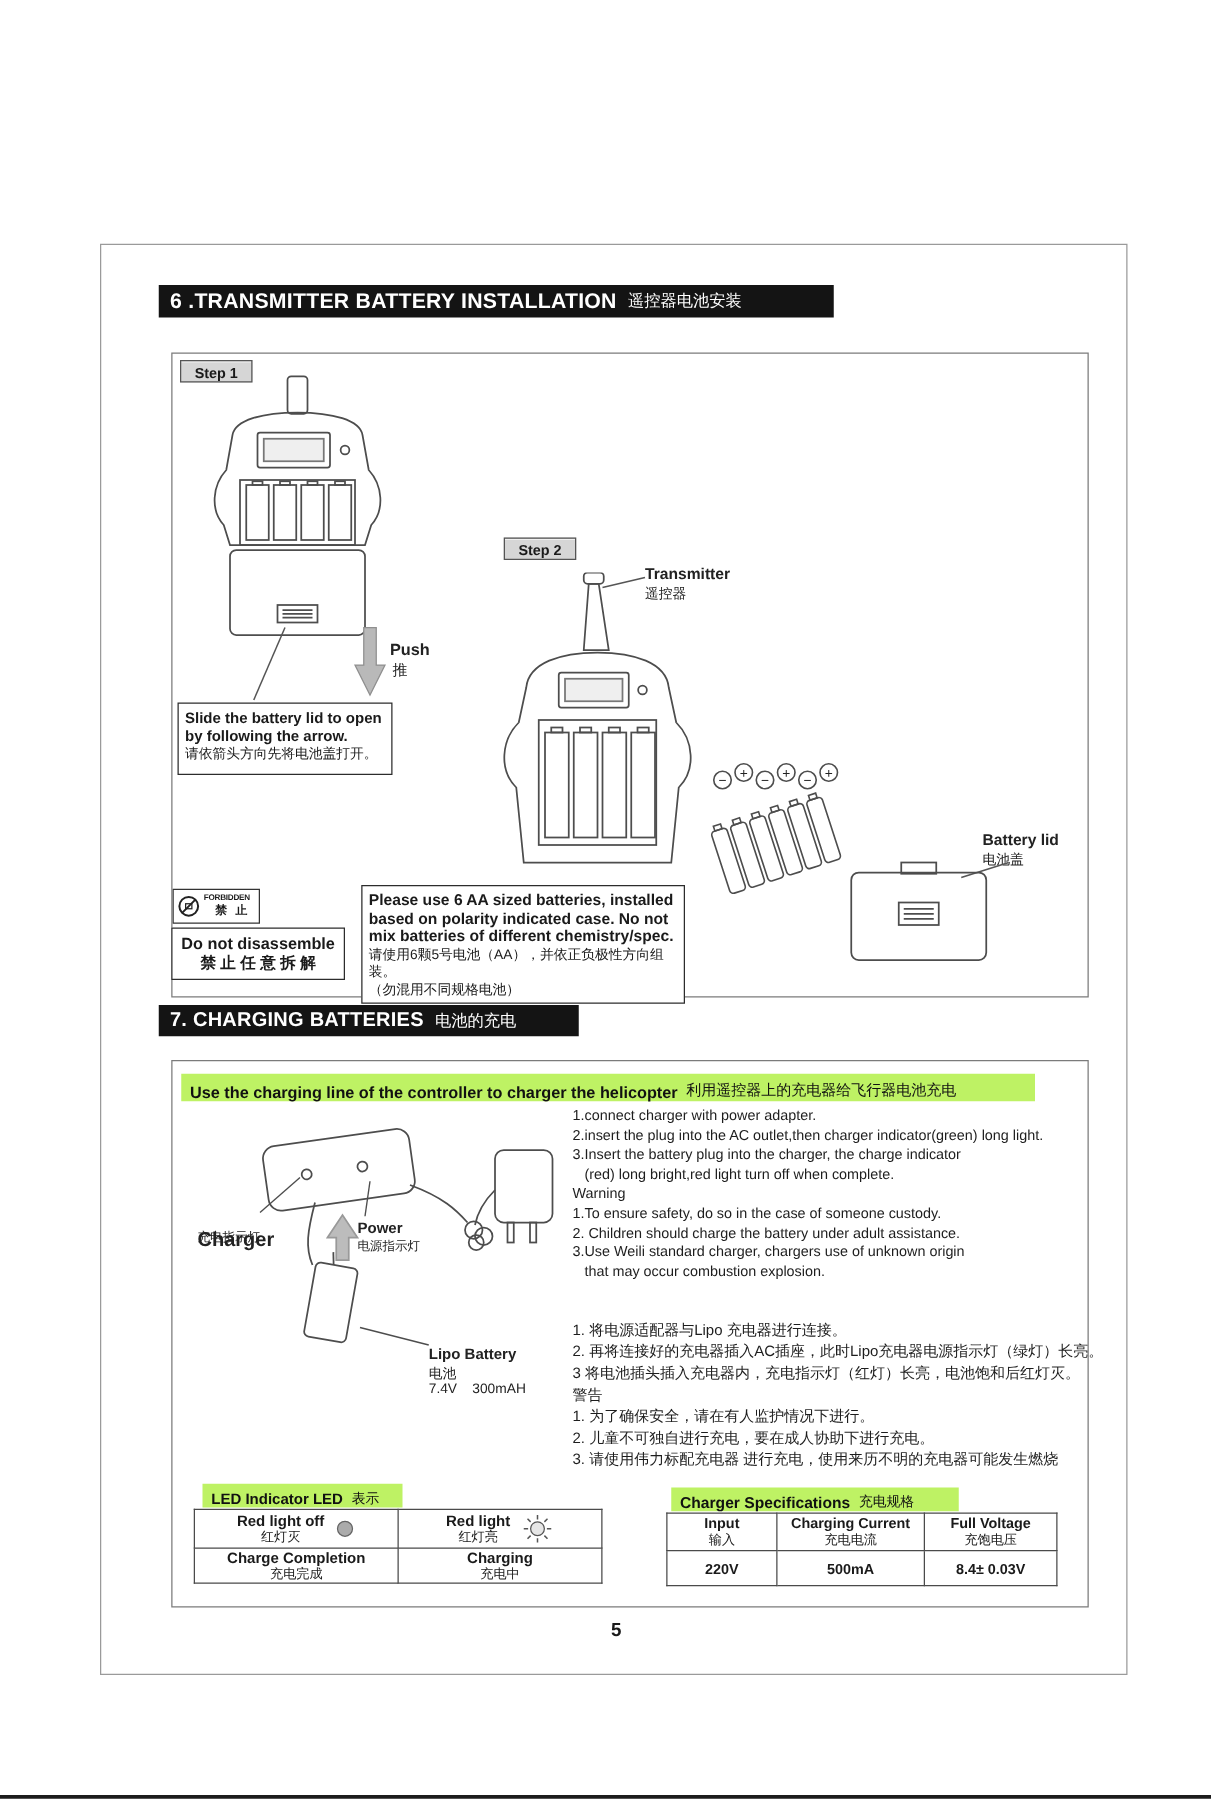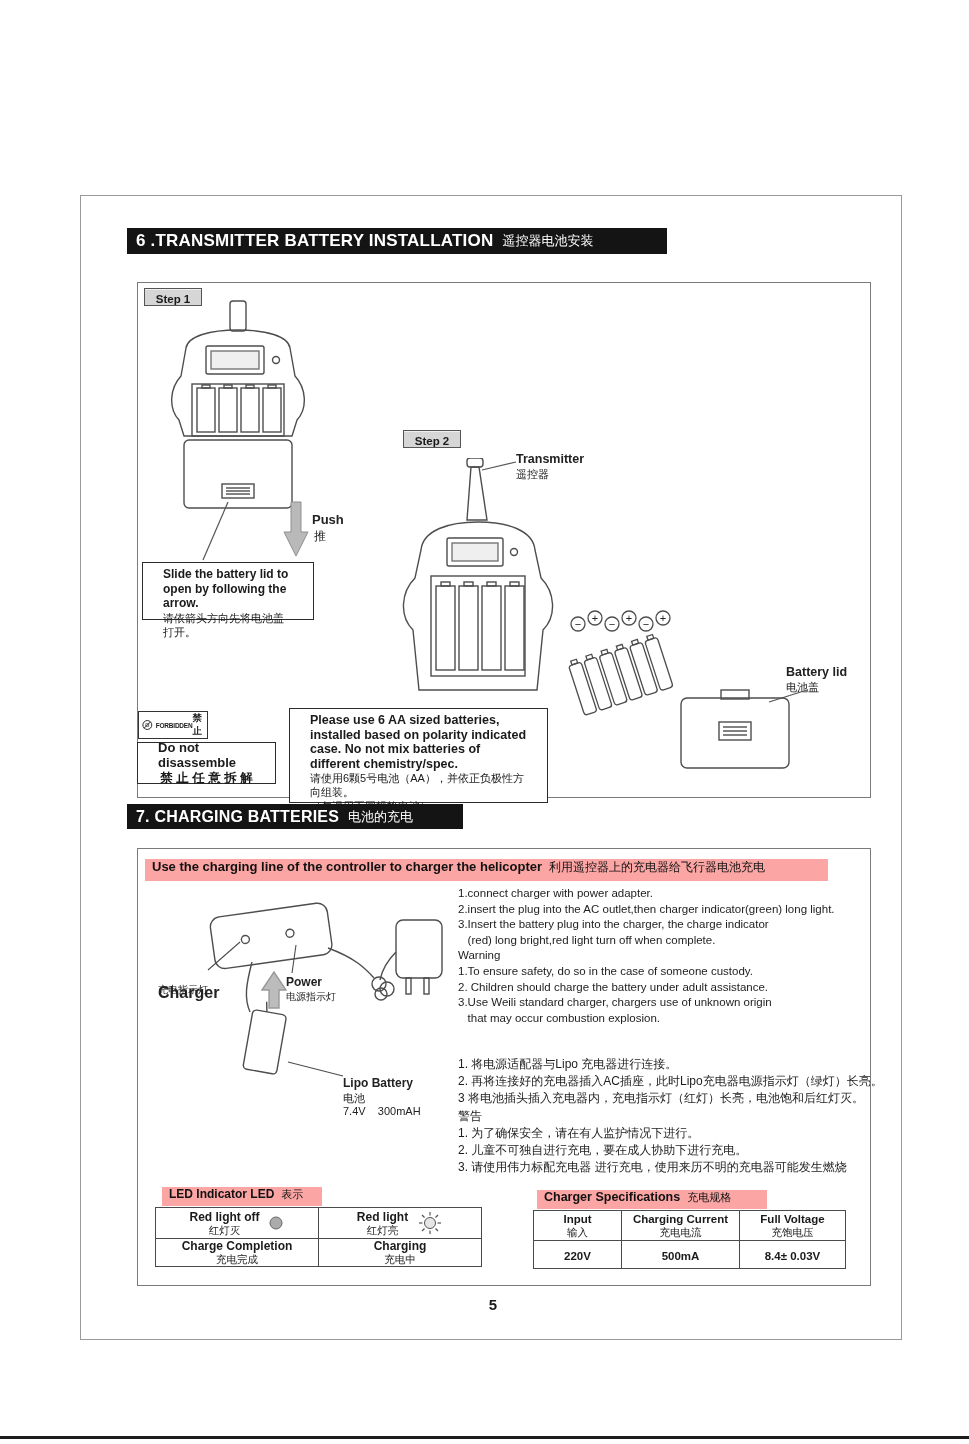--- a/index.html
+++ b/index.html
@@ -10,39 +10,39 @@
   svg{display:block}
   .logo{display:flex;align-items:flex-start;gap:10px}
   .logo-text{font-size:28px;color:#3c3c3c;letter-spacing:0.5px;line-height:50px}
   .logo-text b{font-weight:bold}
   .logo-text sup{font-size:12px;vertical-align:super}
   .section-bar{background:#141414;color:#fff;display:flex;align-items:center;gap:9px;padding-left:9px}
   .section-bar .en{font-weight:bold;letter-spacing:0.2px}
   .section-bar .cn{font-size:13px}
   .content-box{border:1px solid #7b7b7b;background:#fff}
   .label-chip{background:#d6d6d6;border:1px solid #555;font-weight:bold;font-size:11.5px;display:flex;align-items:flex-end;justify-content:center;box-shadow:inset 0 1px 0 #f0f0f0}
-  .note-box{border:1.5px solid #2c2c2c;background:#fff;padding:4px 20px}
+  .note-box{border:1.5px solid #2c2c2c;background:#fff;padding:4px 5px}
   .note-en{font-weight:bold;font-size:12px;line-height:14.5px}
   .note-cn{font-size:11px;line-height:14px}
-  .gray-bar{background:#fca5a5;display:flex;align-items:flex-start;gap:7px;padding-left:7px}
+  .gray-bar{background:#bef264;display:flex;align-items:flex-end;gap:7px;padding-left:7px}
   .gray-bar .en{font-weight:bold;font-size:13px;color:#111}
   .gray-bar .cn{font-size:12px;color:#111}
   .callout-en{font-weight:bold;font-size:12.5px;color:#222}
   .callout-cn{font-size:11px;color:#222}
   .lines div{white-space:pre}
   .led-table,.spec-table{border-collapse:collapse}
   .led-table td,.spec-table td{border:1px solid #4a4a4a;text-align:center;vertical-align:middle}
   .cell-en{font-weight:bold;font-size:12px;line-height:14px}
   .cell-cn{font-size:10.5px;line-height:13px}
   .spec-en{font-weight:bold;font-size:11.5px;line-height:13px}
   .spec-cn{font-size:10.5px;line-height:13px}
   .spec-val{font-weight:bold;font-size:11.5px}
   .flexcell{display:flex;align-items:center;justify-content:center;gap:9px}
   .forbid-box{border:1px solid #333;display:flex;align-items:center;gap:3px;padding:1px 3px;background:#fff}
-  .forbid-texts{display:flex;flex-direction:row;align-items:center}
+  .forbid-texts{display:flex;flex-direction:column;align-items:flex-end}
   .forbid-en{font-size:6.5px;font-weight:bold;letter-spacing:-0.2px}
   .forbid-cn{font-size:9.5px;font-weight:bold;letter-spacing:2px}
 </style>
 </head>
 <body>
 
 <div class="page">
 
 
   <div class="abs" style="left:80px;top:195px;width:822px;height:1145px;border:1px solid #9a9a9a"></div>

